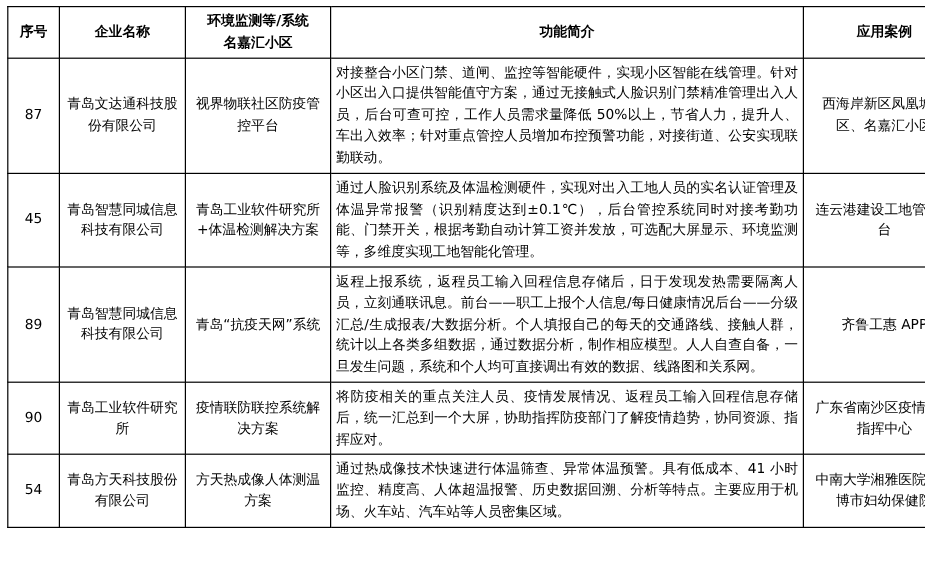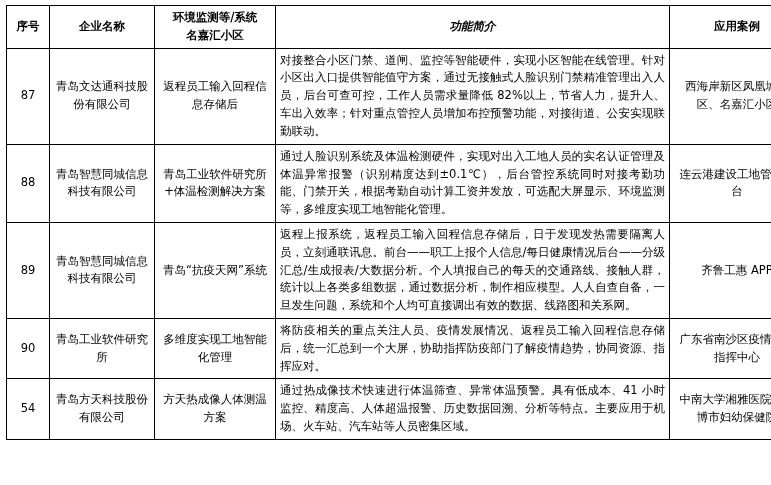--- a/index.html
+++ b/index.html
@@ -37,21 +37,21 @@
   thead th {
     text-align: center;
     font-weight: bold;
     font-size: 12.5px;
     line-height: 1.35;
     padding: 5px 3px;
   }
   .c-no      { width: 34px; }
   .c-company { width: 96px; }
   .c-product { width: 112px; }
-  .c-desc    { width: 385px; font-style: italic; }
+  .c-desc    { width: 385px; }
   .c-case    { width: 126px; }
 
   td.cell-center {
     text-align: center;
   }
   td.cell-desc {
     text-align: justify;
     text-justify: inter-ideograph;
     line-height: 1.62;
     padding: 4px 6px;
@@ -75,42 +75,42 @@
           <div>名嘉汇小区</div>
         </th>
         <th class="c-desc">功能简介</th>
         <th class="c-case">应用案例</th>
       </tr>
     </thead>
     <tbody>
       <tr>
         <td class="cell-center cell-no">87</td>
         <td class="cell-center">青岛文达通科技股份有限公司</td>
-        <td class="cell-center">返程员工输入回程信息存储后</td>
-        <td class="cell-desc">对接整合小区门禁、道闸、监控等智能硬件，实现小区智能在线管理。针对小区出入口提供智能值守方案，通过无接触式人脸识别门禁精准管理出入人员，后台可查可控，工作人员需求量降低 82%以上，节省人力，提升人、车出入效率；针对重点管控人员增加布控预警功能，对接街道、公安实现联勤联动。</td>
+        <td class="cell-center">视界物联社区防疫管控平台</td>
+        <td class="cell-desc">对接整合小区门禁、道闸、监控等智能硬件，实现小区智能在线管理。针对小区出入口提供智能值守方案，通过无接触式人脸识别门禁精准管理出入人员，后台可查可控，工作人员需求量降低 50%以上，节省人力，提升人、车出入效率；针对重点管控人员增加布控预警功能，对接街道、公安实现联勤联动。</td>
         <td class="cell-center">西海岸新区凤凰城小区、名嘉汇小区</td>
       </tr>
       <tr>
-        <td class="cell-center cell-no">88</td>
+        <td class="cell-center cell-no">45</td>
         <td class="cell-center">青岛智慧同城信息科技有限公司</td>
         <td class="cell-center">青岛工业软件研究所+体温检测解决方案</td>
         <td class="cell-desc">通过人脸识别系统及体温检测硬件，实现对出入工地人员的实名认证管理及体温异常报警（识别精度达到±0.1℃），后台管控系统同时对接考勤功能、门禁开关，根据考勤自动计算工资并发放，可选配大屏显示、环境监测等，多维度实现工地智能化管理。</td>
         <td class="cell-center">连云港建设工地管控平台</td>
       </tr>
       <tr>
         <td class="cell-center cell-no">89</td>
         <td class="cell-center">青岛智慧同城信息科技有限公司</td>
         <td class="cell-center">青岛“抗疫天网”系统</td>
         <td class="cell-desc">返程上报系统，返程员工输入回程信息存储后，日于发现发热需要隔离人员，立刻通联讯息。前台——职工上报个人信息/每日健康情况后台——分级汇总/生成报表/大数据分析。个人填报自己的每天的交通路线、接触人群，统计以上各类多组数据，通过数据分析，制作相应模型。人人自查自备，一旦发生问题，系统和个人均可直接调出有效的数据、线路图和关系网。</td>
         <td class="cell-center">齐鲁工惠 APP</td>
       </tr>
       <tr>
         <td class="cell-center cell-no">90</td>
         <td class="cell-center">青岛工业软件研究所</td>
-        <td class="cell-center">多维度实现工地智能化管理</td>
+        <td class="cell-center">疫情联防联控系统解决方案</td>
         <td class="cell-desc">将防疫相关的重点关注人员、疫情发展情况、返程员工输入回程信息存储后，统一汇总到一个大屏，协助指挥防疫部门了解疫情趋势，协同资源、指挥应对。</td>
         <td class="cell-center">广东省南沙区疫情防控指挥中心</td>
       </tr>
       <tr>
         <td class="cell-center cell-no">54</td>
         <td class="cell-center">青岛方天科技股份有限公司</td>
         <td class="cell-center">方天热成像人体测温方案</td>
         <td class="cell-desc">通过热成像技术快速进行体温筛查、异常体温预警。具有低成本、41 小时监控、精度高、人体超温报警、历史数据回溯、分析等特点。主要应用于机场、火车站、汽车站等人员密集区域。</td>
         <td class="cell-center">中南大学湘雅医院、淄博市妇幼保健院</td>
       </tr>

